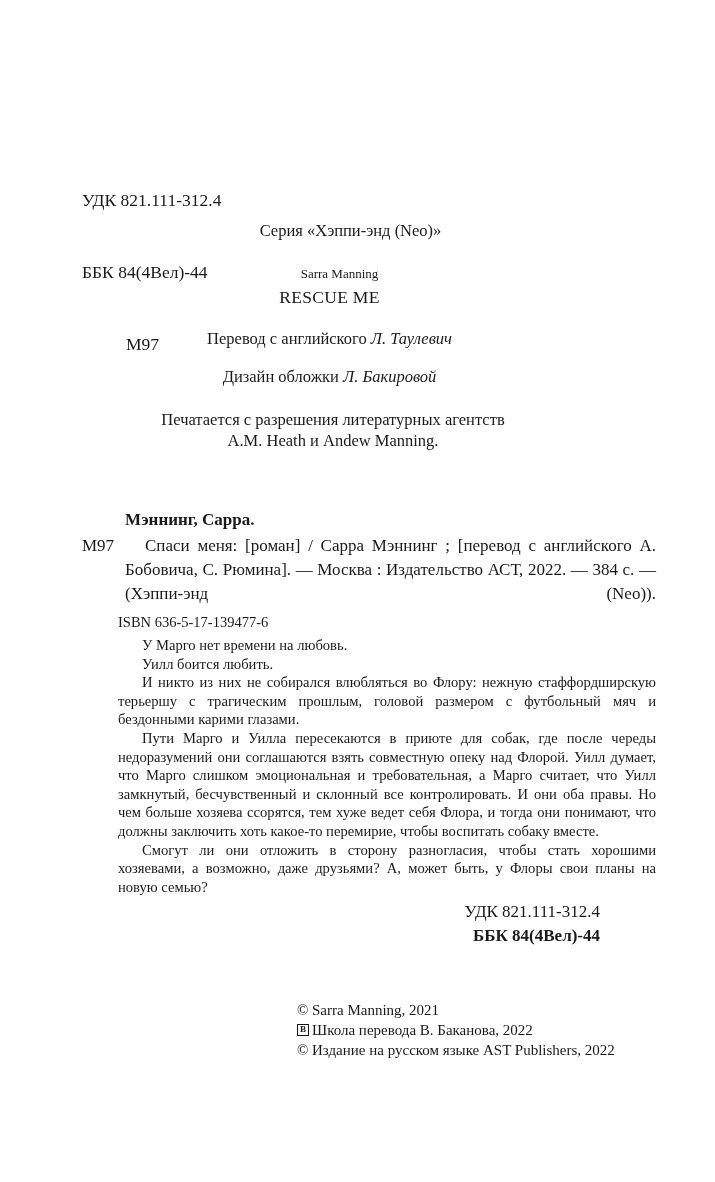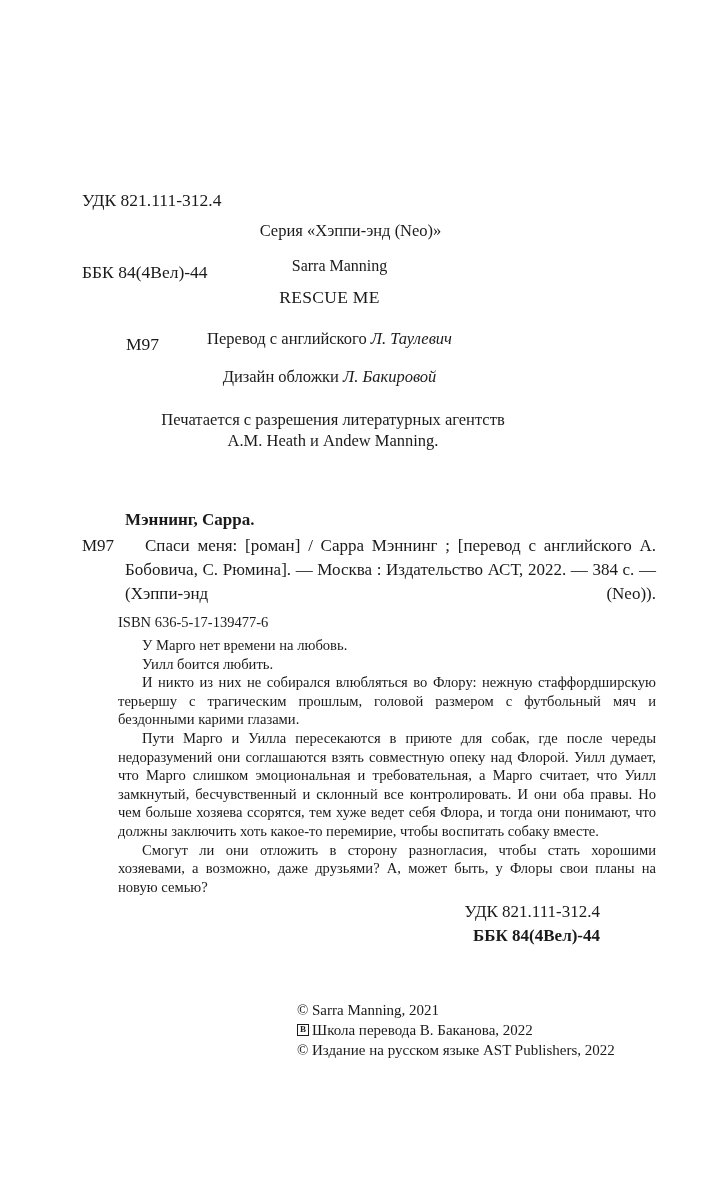--- a/index.html
+++ b/index.html
@@ -44,22 +44,22 @@
     right: 0;
     text-align: center;
   }
   .series-line {
     top: 220px;
     font-size: 16.5px;
     line-height: 22px;
     margin-left: 42px;
   }
   .author-line {
-    top: 254px;
-    font-size: 16px;
+    top: 262px;
+    font-size: 13px;
     line-height: 23px;
     padding-left: 20px;
   }
   .title-line {
     top: 286px;
     font-size: 17.5px;
     line-height: 23px;
     letter-spacing: 0.3px;
   }
   .translator-line {

